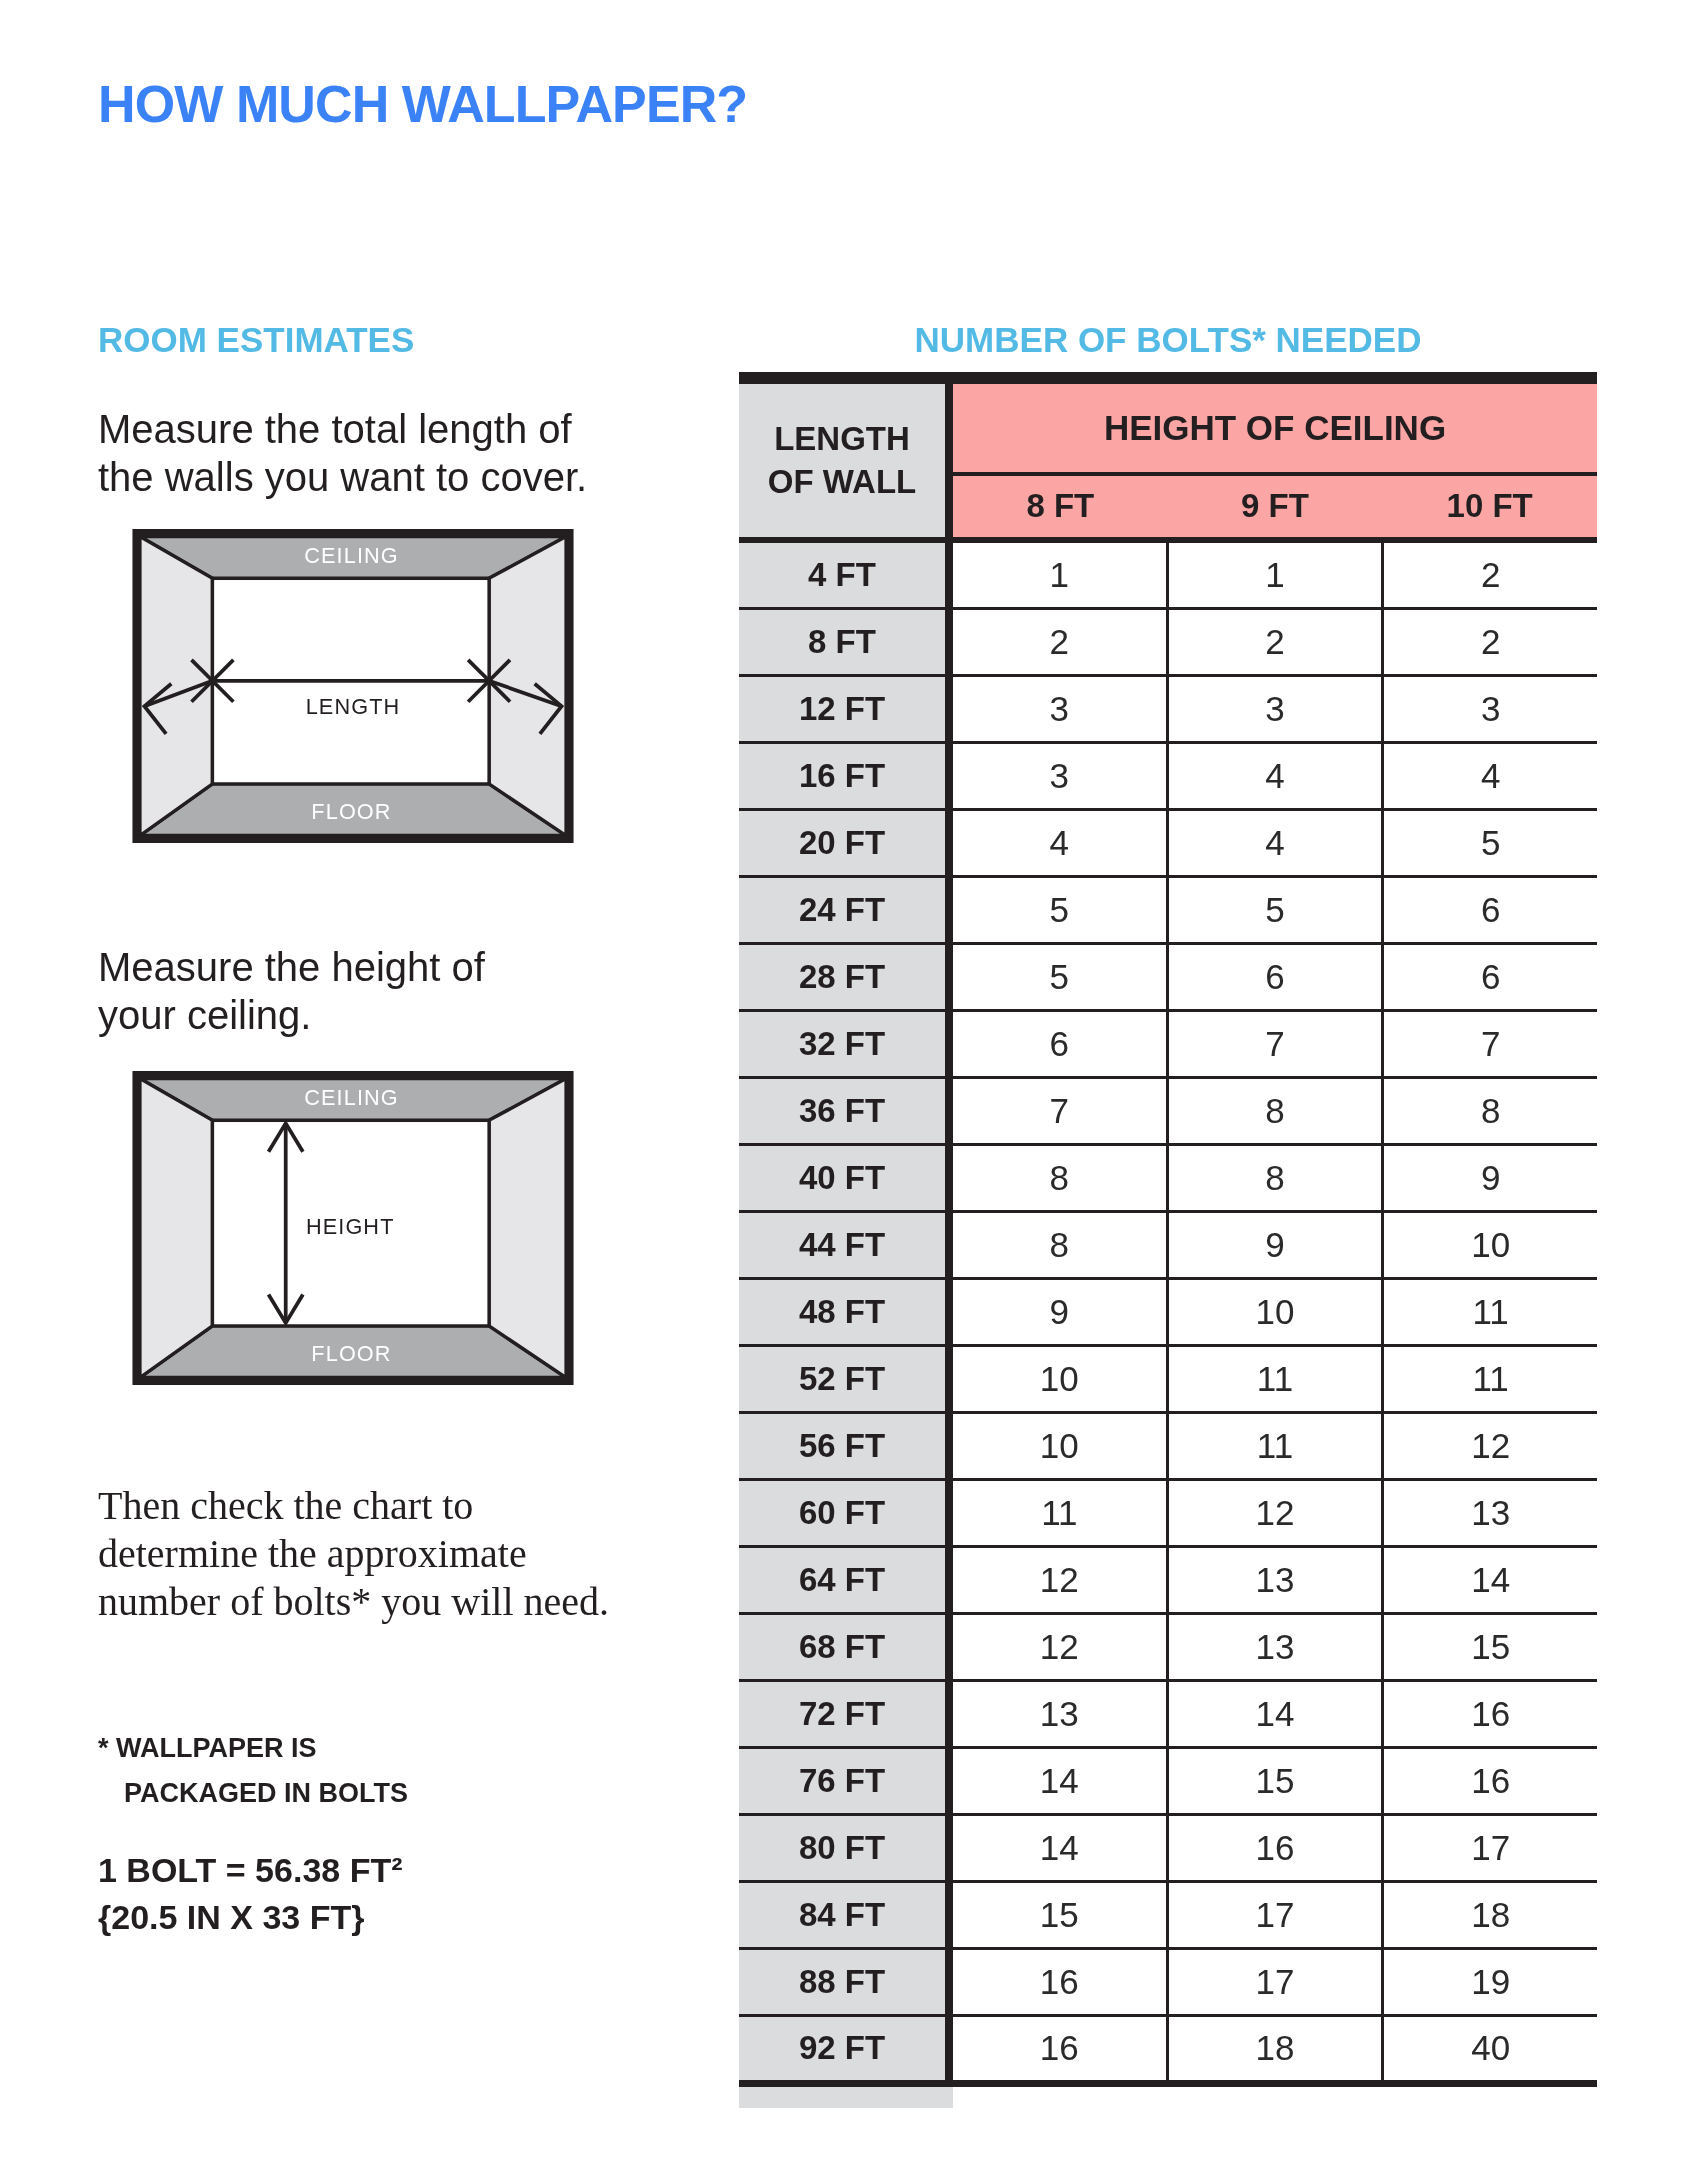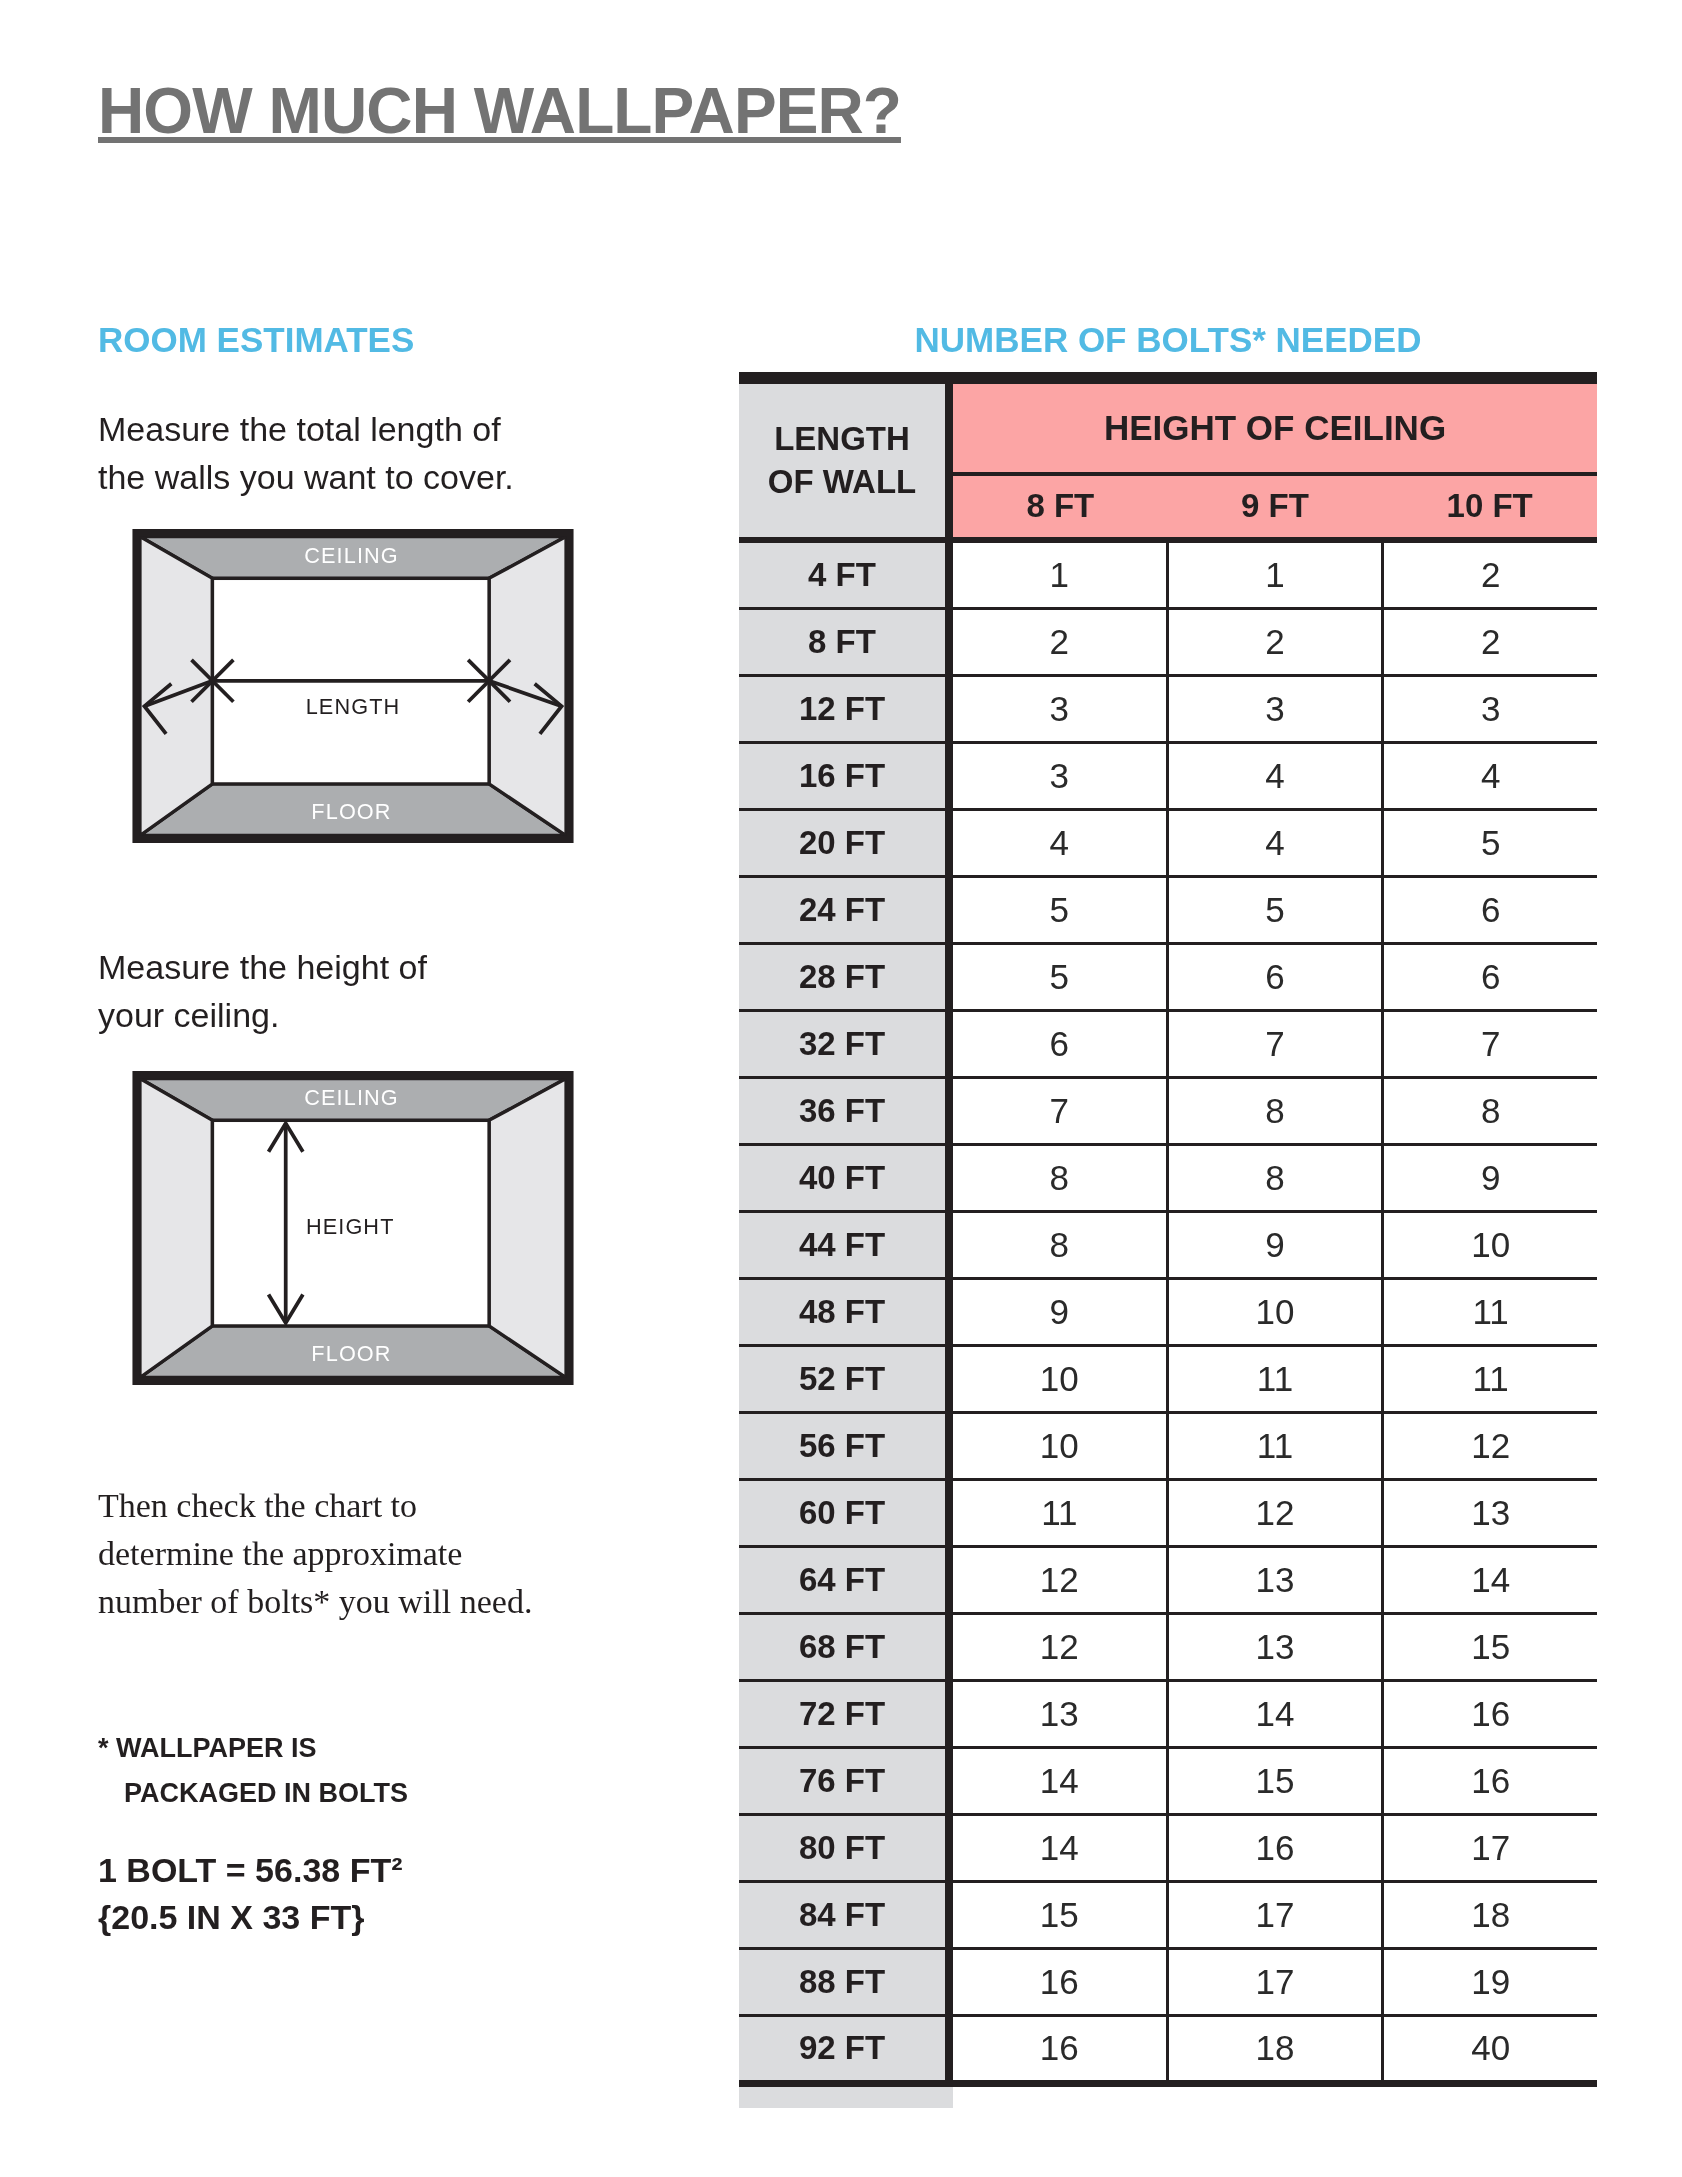--- a/index.html
+++ b/index.html
@@ -8,34 +8,33 @@
     width: 1683px; height: 2177px;
     position: relative;
     font-family: "Liberation Sans", sans-serif;
     color: #231F20;
   }
   .abs { position: absolute; }
 
   
   .page-title {
     left: 98px; top: 74px;
-    font-size: 64px; font-weight: bold;
+    font-size: 52px; font-weight: bold;
     letter-spacing: -0.9px;
-    color: #737373;
-    text-decoration: underline;
+    color: #3b82f6;
   }
   .section-heading {
     font-size: 35px; font-weight: bold;
     color: #52BAE4;
   }
   .heading-left { left: 98px; top: 320px; }
   .heading-right { left: 739px; top: 320px; width: 858px; text-align: center; }
   .para {
     left: 98px;
-    font-size: 34px; line-height: 48px;
+    font-size: 40px; line-height: 48px;
     white-space: pre-line;
     color: #231F20;
   }
   .para1 { top: 405px; }
   .para2 { top: 943px; }
   .para3 { top: 1482px; font-family: Liberation Serif, serif; }
   .footnote {
     left: 98px; top: 1726px;
     font-size: 27px; font-weight: bold; line-height: 45px;
   }

